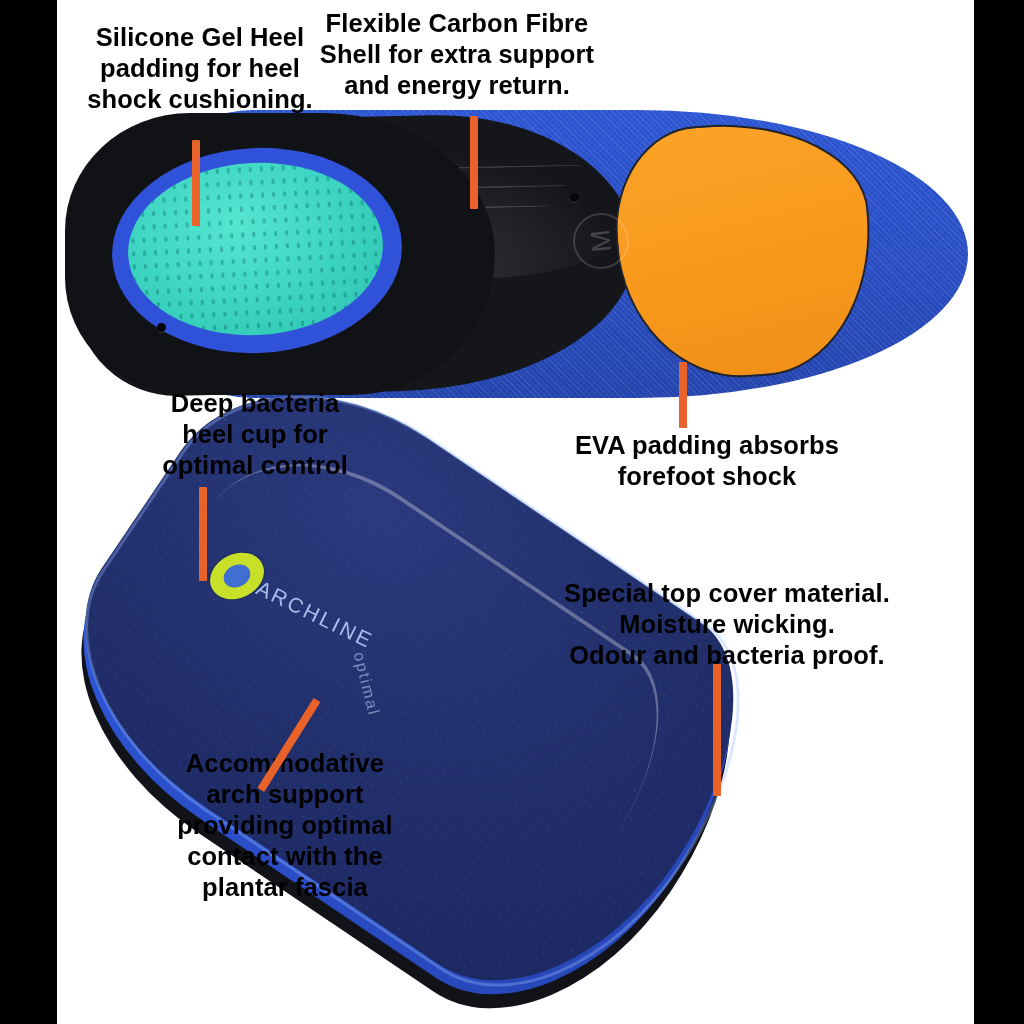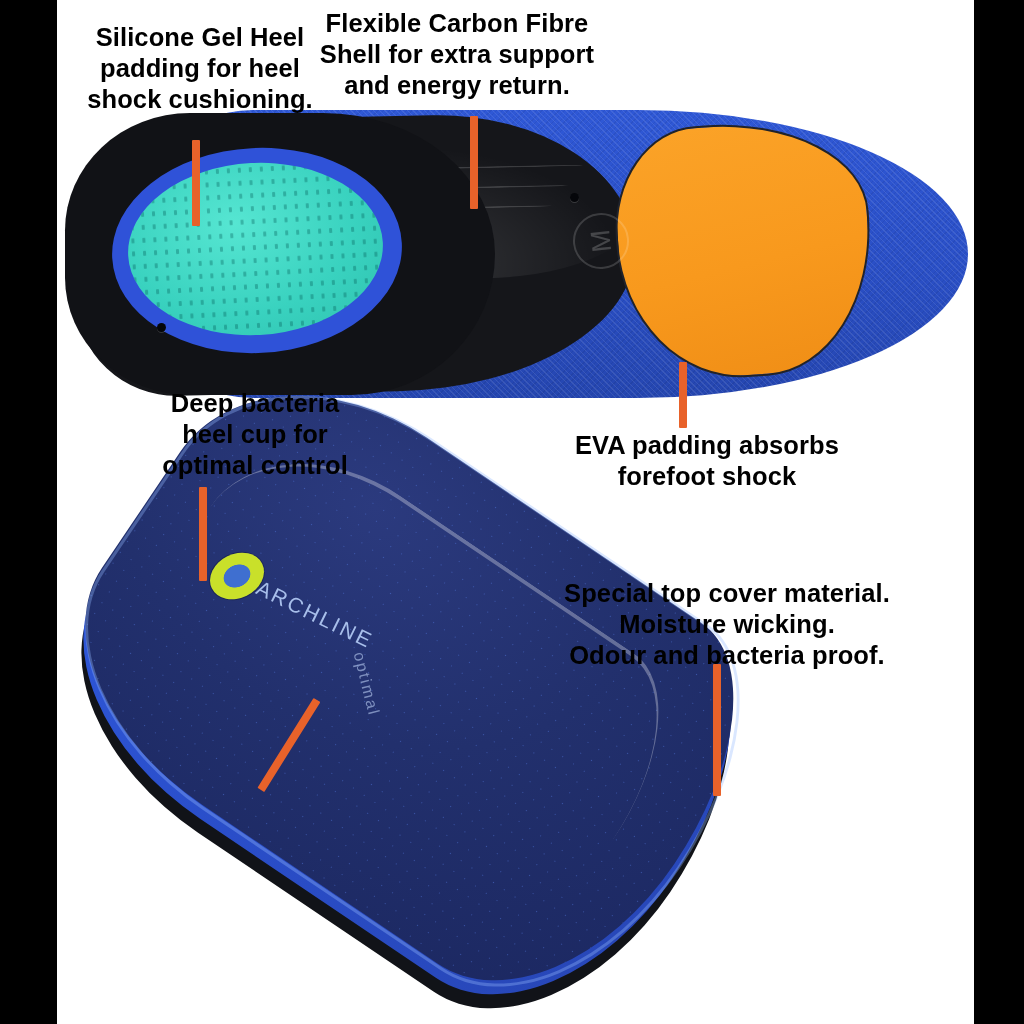--- a/index.html
+++ b/index.html
@@ -152,16 +152,21 @@
 
     <div class="callout" style="left:480px;top:430px;width:340px;">EVA padding absorbs
 forefoot shock</div>
     <div class="conn" style="left:622px;top:362px;width:8px;height:66px;"></div>
 
     <div class="callout" style="left:456px;top:560px;width:428px;margin-top:18px;">Special top cover material.
 Moisture wicking.
 Odour and bacteria proof.</div>
     <div class="conn" style="left:656px;top:664px;width:8px;height:132px;"></div>
 
+    <div class="callout" style="left:78px;top:748px;width:300px;">Accommodative
+arch support
+providing optimal
+contact with the
+plantar fascia</div>
     <div class="conn" style="left:256px;top:700px;width:8px;height:106px;transform:rotate(32deg);"></div>
 
   </div>
 </div>
 
 </body></html>

